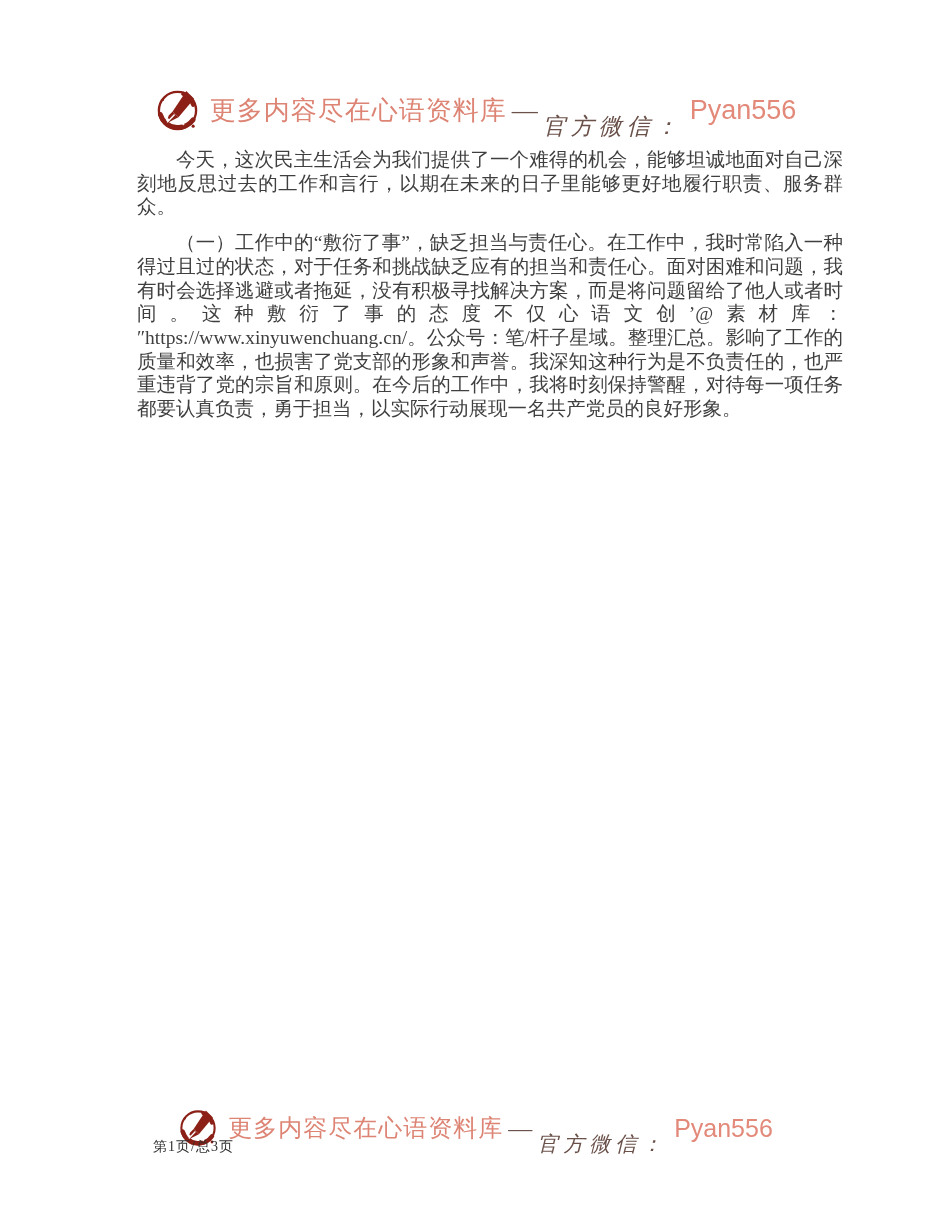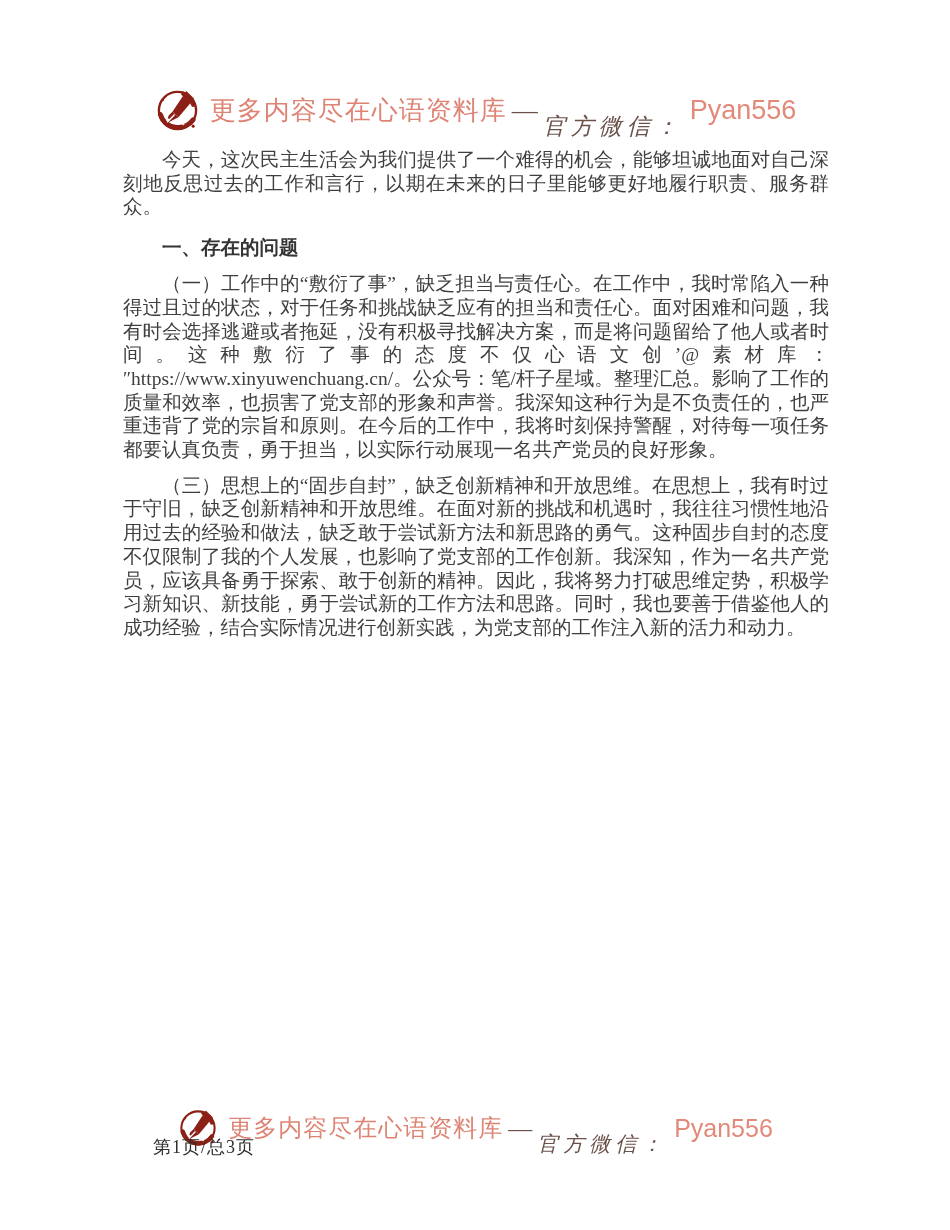--- a/index.html
+++ b/index.html
@@ -63,21 +63,21 @@
   }
   .footer-watermark .wm-brand { font-size: 24px; }
   .footer-watermark .wm-dash { font-size: 24px; }
   .footer-watermark .wm-label { font-size: 21px; }
   .footer-watermark .wm-id { font-size: 25px; }
 
   
   .doc-body {
     position: absolute;
     top: 148px;
-    left: 123px;
+    left: 137px;
     width: 706px;
   }
   .para {
     margin: 0 0 12px 0;
     color: var(--body-text);
     font-size: 19.5px;
     line-height: 23.7px;
     text-align: justify;
     text-indent: 2em;
     text-justify: inter-character;
@@ -93,21 +93,21 @@
     text-indent: 2em;
     font-family: "Liberation Sans", "DejaVu Sans", sans-serif;
   }
 
   
   .page-indicator {
     position: absolute;
     left: 153px;
     top: 1136px;
     color: var(--page-number-text);
-    font-size: 18px;
+    font-size: 14px;
     line-height: 22px;
     letter-spacing: 1px;
     font-family: "Liberation Serif", "DejaVu Serif", serif;
   }
 </style>
 </head>
 <body>
 
 <div class="page">
 
@@ -127,23 +127,21 @@
       </g>
     </svg>
     <span class="wm-brand">更多内容尽在心语资料库</span>
       <span class="wm-dash">—</span>
       <span class="wm-label">官方微信：</span>
     <span class="wm-id">Pyan556</span>
   </div>
 
   <div class="doc-body">
     <p class="para">今天，这次民主生活会为我们提供了一个难得的机会，能够坦诚地面对自己深刻地反思过去的工作和言行，以期在未来的日子里能够更好地履行职责、服务群众。</p>
-    <h2 class="section-heading">一、存在的问题</h2>
     <p class="para">（一）工作中的“敷衍了事”，缺乏担当与责任心。在工作中，我时常陷入一种得过且过的状态，对于任务和挑战缺乏应有的担当和责任心。面对困难和问题，我有时会选择逃避或者拖延，没有积极寻找解决方案，而是将问题留给了他人或者时间。这种敷衍了事的态度不仅心语文创’@素材库：″https://www.xinyuwenchuang.cn/。公众号：笔/杆子星域。整理汇总。影响了工作的质量和效率，也损害了党支部的形象和声誉。我深知这种行为是不负责任的，也严重违背了党的宗旨和原则。在今后的工作中，我将时刻保持警醒，对待每一项任务都要认真负责，勇于担当，以实际行动展现一名共产党员的良好形象。</p>
-    <p class="para">（三）思想上的“固步自封”，缺乏创新精神和开放思维。在思想上，我有时过于守旧，缺乏创新精神和开放思维。在面对新的挑战和机遇时，我往往习惯性地沿用过去的经验和做法，缺乏敢于尝试新方法和新思路的勇气。这种固步自封的态度不仅限制了我的个人发展，也影响了党支部的工作创新。我深知，作为一名共产党员，应该具备勇于探索、敢于创新的精神。因此，我将努力打破思维定势，积极学习新知识、新技能，勇于尝试新的工作方法和思路。同时，我也要善于借鉴他人的成功经验，结合实际情况进行创新实践，为党支部的工作注入新的活力和动力。</p>
   </div>
 
   <div class="watermark footer-watermark">
     <svg class="wm-logo" viewBox="0 0 48 48" aria-hidden="true">
       <use href="#logo-shape"></use>
     </svg>
     <span class="wm-brand">更多内容尽在心语资料库</span>
       <span class="wm-dash">—</span>
       <span class="wm-label">官方微信：</span>
     <span class="wm-id">Pyan556</span>

